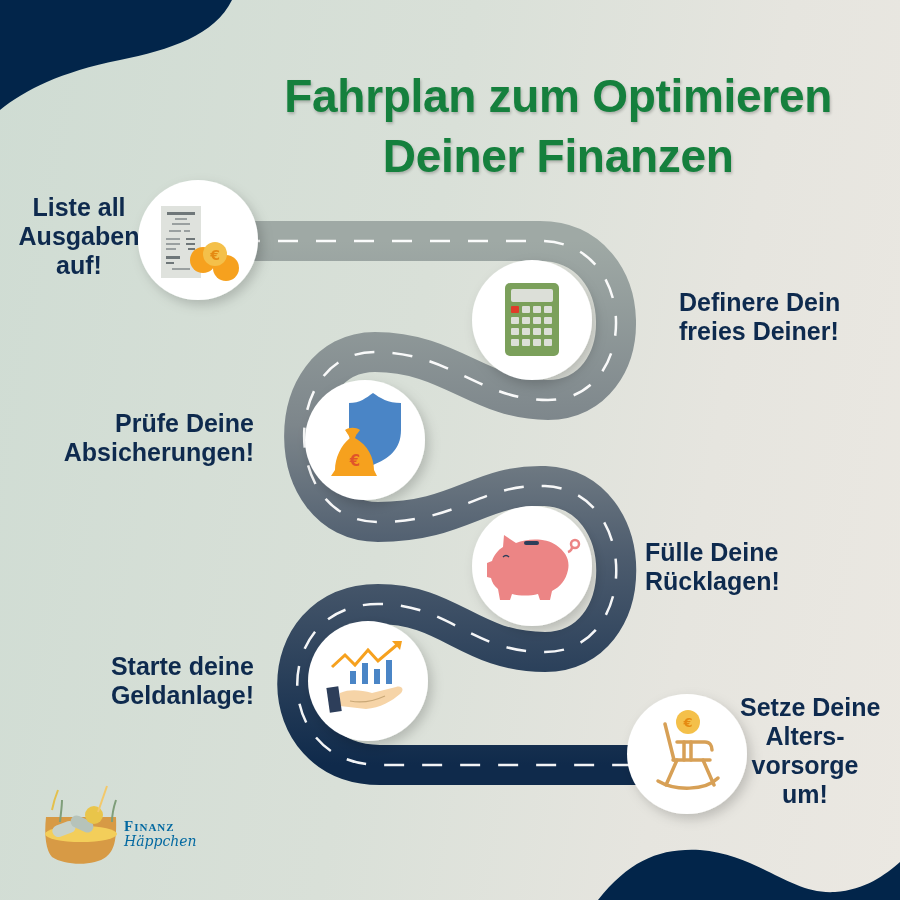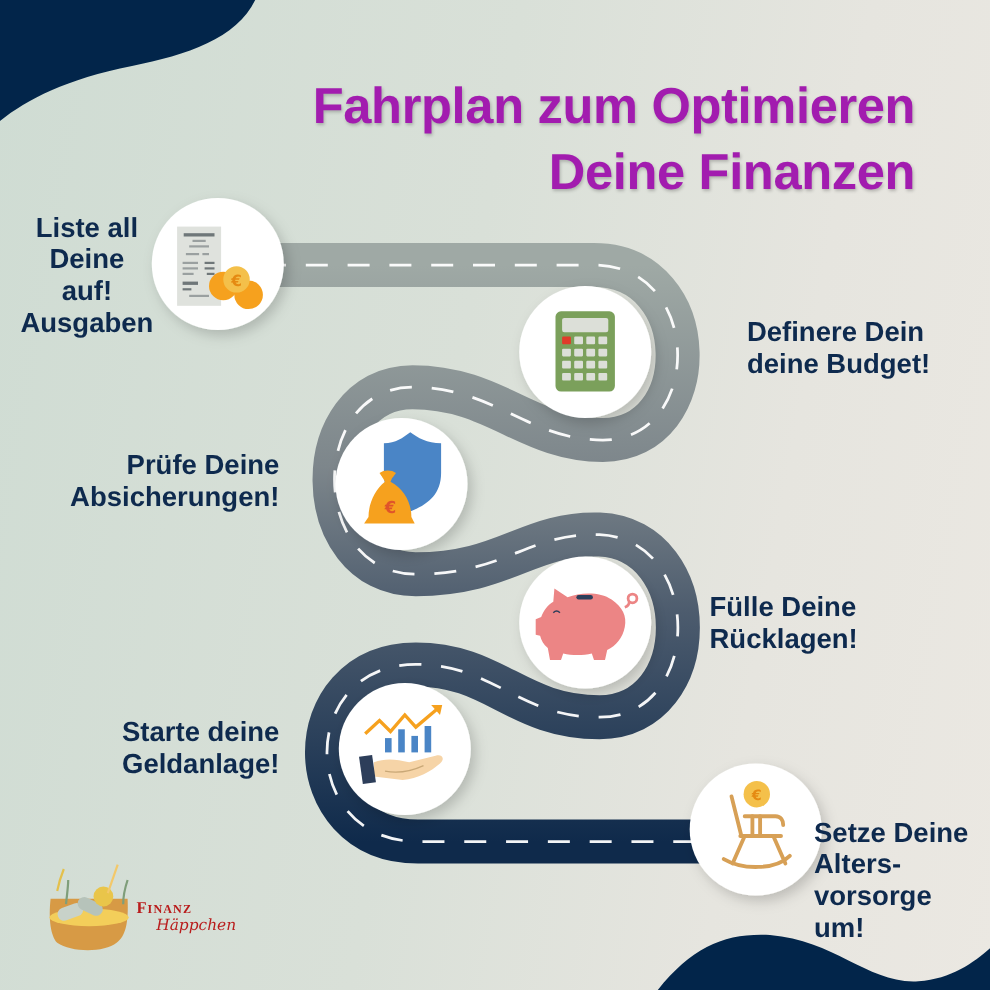--- a/index.html
+++ b/index.html
@@ -1,39 +1,39 @@
 <!DOCTYPE html>
 <html><head>
 <meta charset="utf-8">
 <style>
   html, body { margin: 0; padding: 0; }
   body { width: 900px; height: 900px; overflow: hidden; position: relative;
          font-family: "Liberation Sans", "DejaVu Sans", sans-serif; }
   .bg { position: absolute; inset: 0;
         background: linear-gradient(100deg, #cfdcd3 0%, #d9e0d8 45%, #e6e5df 75%, #ebe8e2 100%); }
   .layer { position: absolute; inset: 0; }
-  .title { position: absolute; right: 68px; top: 66px; text-align: right;
-           color: #a21caf; font-weight: 700; font-size: 46px; line-height: 60px;
+  .title { position: absolute; right: 68px; top: 66px; text-align: center;
+           color: #15803d; font-weight: 700; font-size: 46px; line-height: 60px;
            letter-spacing: -0.3px;
            text-shadow: 1px 2px 3px rgba(0,0,0,0.22); }
   .title div { white-space: nowrap; }
   .label { position: absolute; color: #0e2a4e; font-weight: 700; font-size: 25px;
            line-height: 29px; }
   .label div { white-space: nowrap; }
   .l1 { left: 15px; top: 193px; width: 128px; text-align: center; }
   .l2 { left: 643px; top: 288px; text-align: left; margin-left: 36px; }
   .l3 { right: 646px; top: 409px; text-align: right; }
   .l4 { left: 645px; top: 538px; text-align: left; }
   .l5 { right: 646px; top: 652px; text-align: right; }
-  .l6 { left: 740px; top: 743px; width: 130px; text-align: left; }
-  .logo-text { position: absolute; left: 124px; top: 818px; color: #b91c1c; }
+  .l6 { left: 740px; top: 693px; width: 130px; text-align: center; }
+  .logo-text { position: absolute; left: 124px; top: 818px; color: #0369a1; }
   .logo-finanz { font-family: "Liberation Serif", "DejaVu Serif", serif; font-size: 15px;
                  font-variant: small-caps; letter-spacing: 1px; font-weight: 700; }
   .logo-happchen { font-family: "DejaVu Serif", serif; font-style: italic; font-size: 14px;
-                   margin-left: 18px; margin-top: -2px; text-align: right; }
+                   margin-top: -2px; text-align: right; }
 </style>
 </head>
 <body>
 
 <div class="bg"></div>
 
 <svg class="layer" width="900" height="900" viewBox="0 0 900 900">
   <defs>
     <linearGradient id="roadGrad" x1="0" y1="0" x2="0" y2="1" gradientUnits="objectBoundingBox">
       <stop offset="0" stop-color="#9fa9a5"></stop>
@@ -187,33 +187,32 @@
     <circle cx="94" cy="815" r="9" fill="#e9c54a"></circle>
     <line x1="98" y1="812" x2="107" y2="786" stroke="#f3c86a" stroke-width="2"></line>
     <path d="M52,810 C54,800 56,795 58,790" stroke="#e4c04c" stroke-width="2" fill="none"></path>
     <path d="M60,822 C61,812 62,806 62,800" stroke="#7f9e7a" stroke-width="2" fill="none"></path>
     <path d="M112,822 C112,812 114,806 116,800" stroke="#7f9e7a" stroke-width="2" fill="none"></path>
   </g>
 </svg>
 
 <div class="title">
   <div>Fahrplan zum Optimieren</div>
-  <div>Deine Finanzen</div>
+  <div>Deiner Finanzen</div>
 </div>
 
 <div class="label l1">
   <div>Liste all</div>
-  <div>Deine</div>
+  <div>Ausgaben</div>
   <div>auf!</div>
-  <div>Ausgaben</div>
 </div>
 
 <div class="label l2">
   <div>Definere Dein</div>
-  <div>deine Budget!</div>
+  <div>freies Deiner!</div>
 </div>
 
 <div class="label l3">
   <div>Prüfe Deine</div>
   <div>Absicherungen!</div>
 </div>
 
 <div class="label l4">
   <div>Fülle Deine</div>
   <div>Rücklagen!</div>

